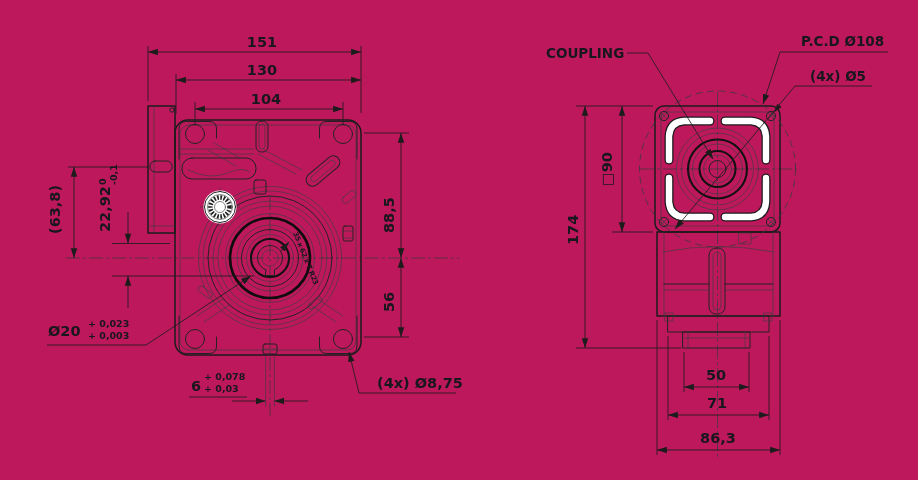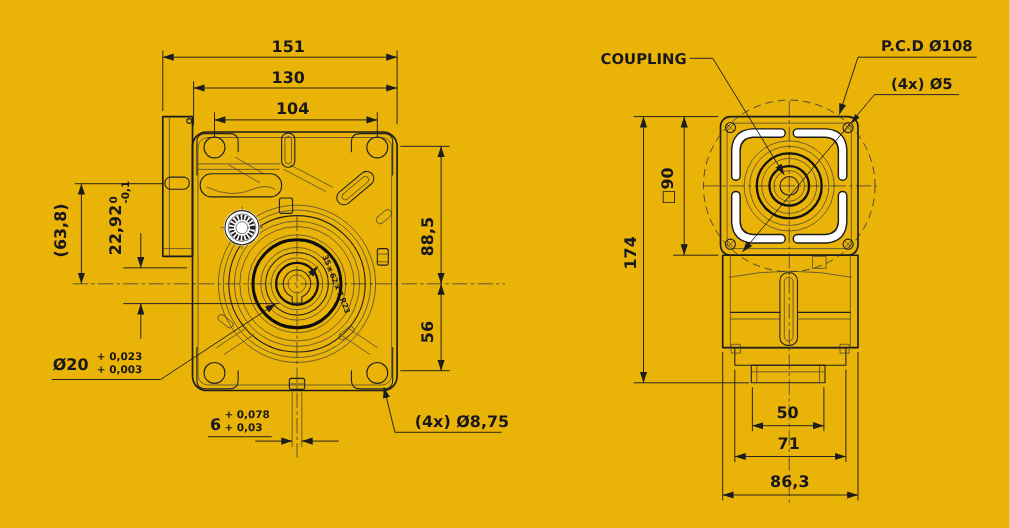--- a/index.html
+++ b/index.html
@@ -1,16 +1,16 @@
 <!DOCTYPE html>
 <html><head>
 <meta charset="utf-8">
 <style>
   html,body{margin:0;padding:0;background:#ffffff;}
-  .stage{position:relative;width:918px;height:480px;background:#eab308;overflow:hidden;
+  .stage{position:relative;width:918px;height:480px;background:#be185d;overflow:hidden;
          font-family:"DejaVu Sans","Liberation Sans",sans-serif;}
   svg{display:block}
   svg text{font-family:"DejaVu Sans","Liberation Sans",sans-serif;fill:#17171d;}
   .dt{font-size:14.5px;font-weight:bold;}
   .dts{font-size:9.5px;font-weight:bold;}
   .dtt{font-size:7px;font-weight:bold;letter-spacing:-0.3px;}
   .lbl{font-size:13.5px;font-weight:bold;}
   .s1{stroke:#1b1b1b;stroke-width:1.5;fill:none;stroke-linecap:round;stroke-linejoin:round;}
   .s2{stroke:#222222;stroke-width:1;fill:none;stroke-linecap:round;stroke-linejoin:round;}
   .s3{stroke:#3d3d3d;stroke-width:.65;fill:none;stroke-linecap:round;stroke-linejoin:round;}

